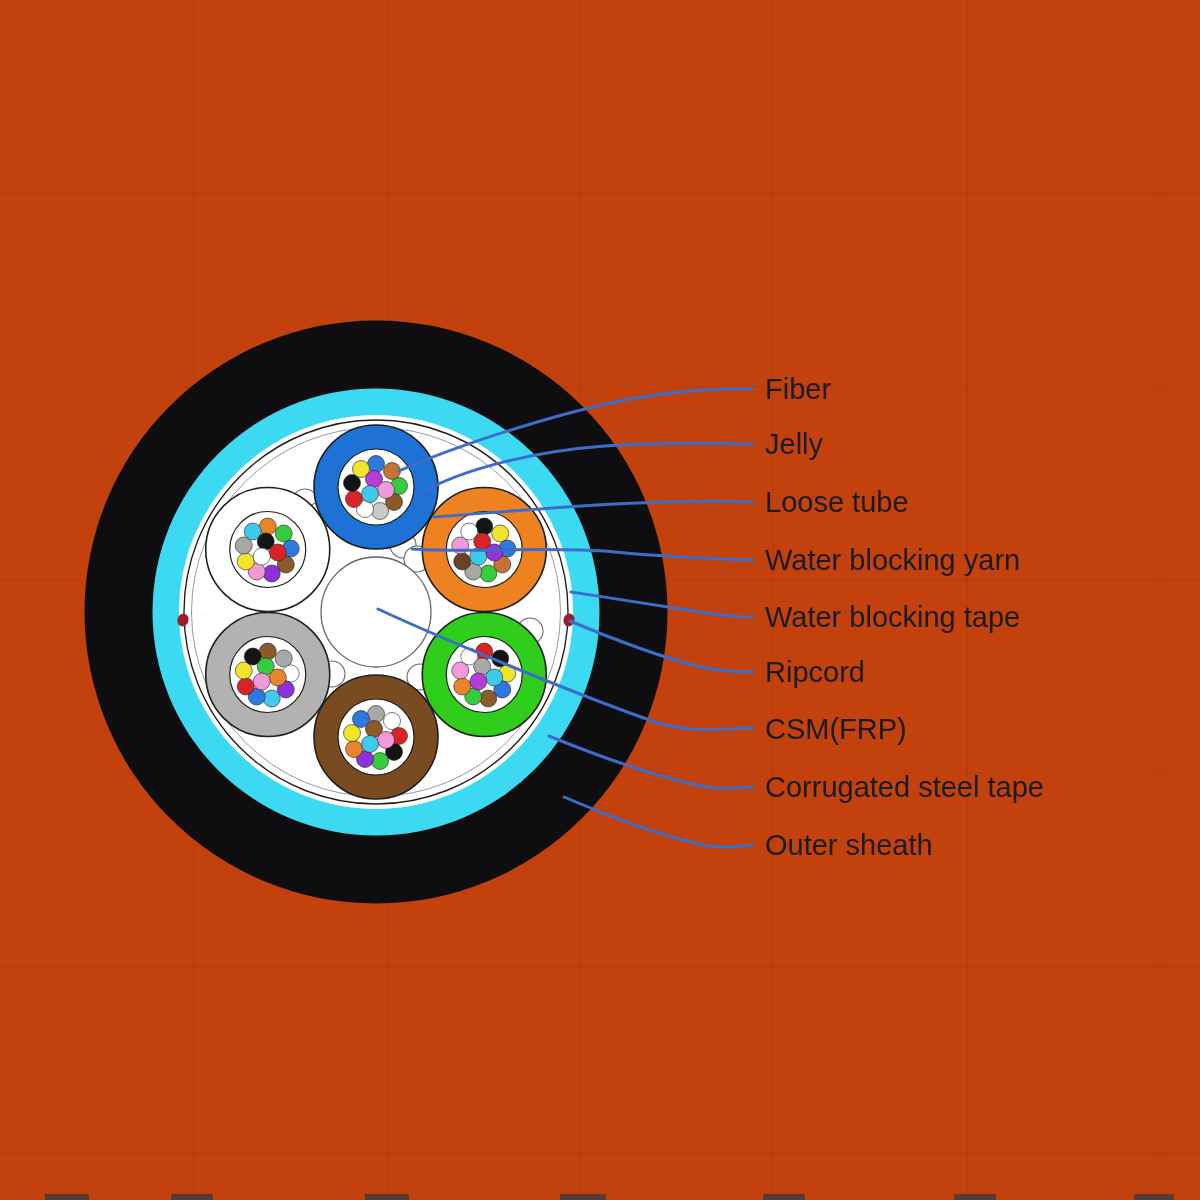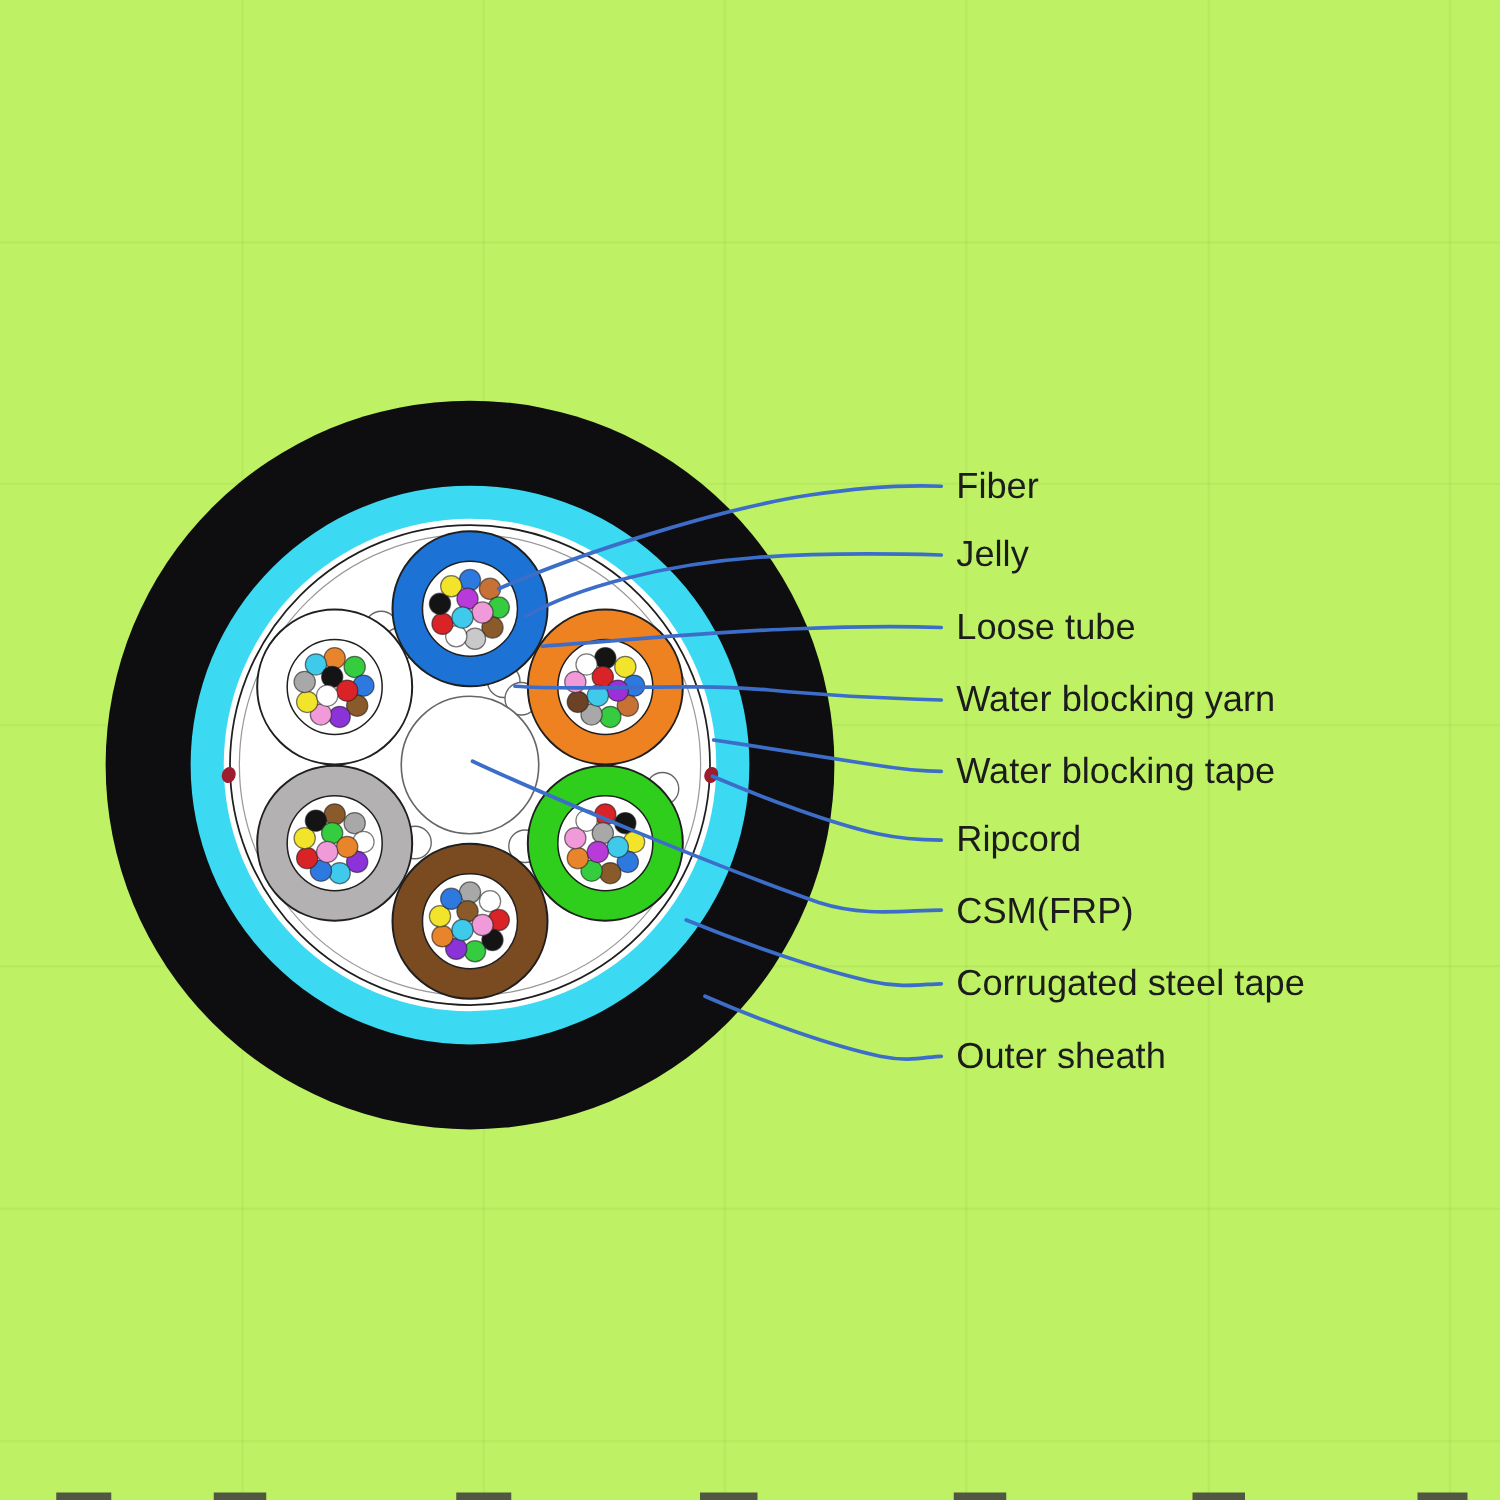--- a/index.html
+++ b/index.html
@@ -1,17 +1,17 @@
 <!DOCTYPE html>
 <html><head>
 <meta charset="utf-8">
 <style>
   html,body{margin:0;padding:0;background:#ffffff;}
   body{width:1200px;height:1200px;overflow:hidden;font-family:"Liberation Sans",sans-serif;}
-  #stage{position:relative;width:1200px;height:1200px;background:#bef264;}
+  #stage{position:relative;width:1200px;height:1200px;background:#c2410c;}
   svg{display:block;}
   text.part-label{font-family:"Liberation Sans",sans-serif;font-size:29px;}
 </style>
 </head>
 <body>
 
 <div id="stage">
 <svg id="cable-svg" width="1200" height="1200" viewBox="0 0 1200 1200" xmlns="http://www.w3.org/2000/svg">
 
   <g id="grid-layer">

